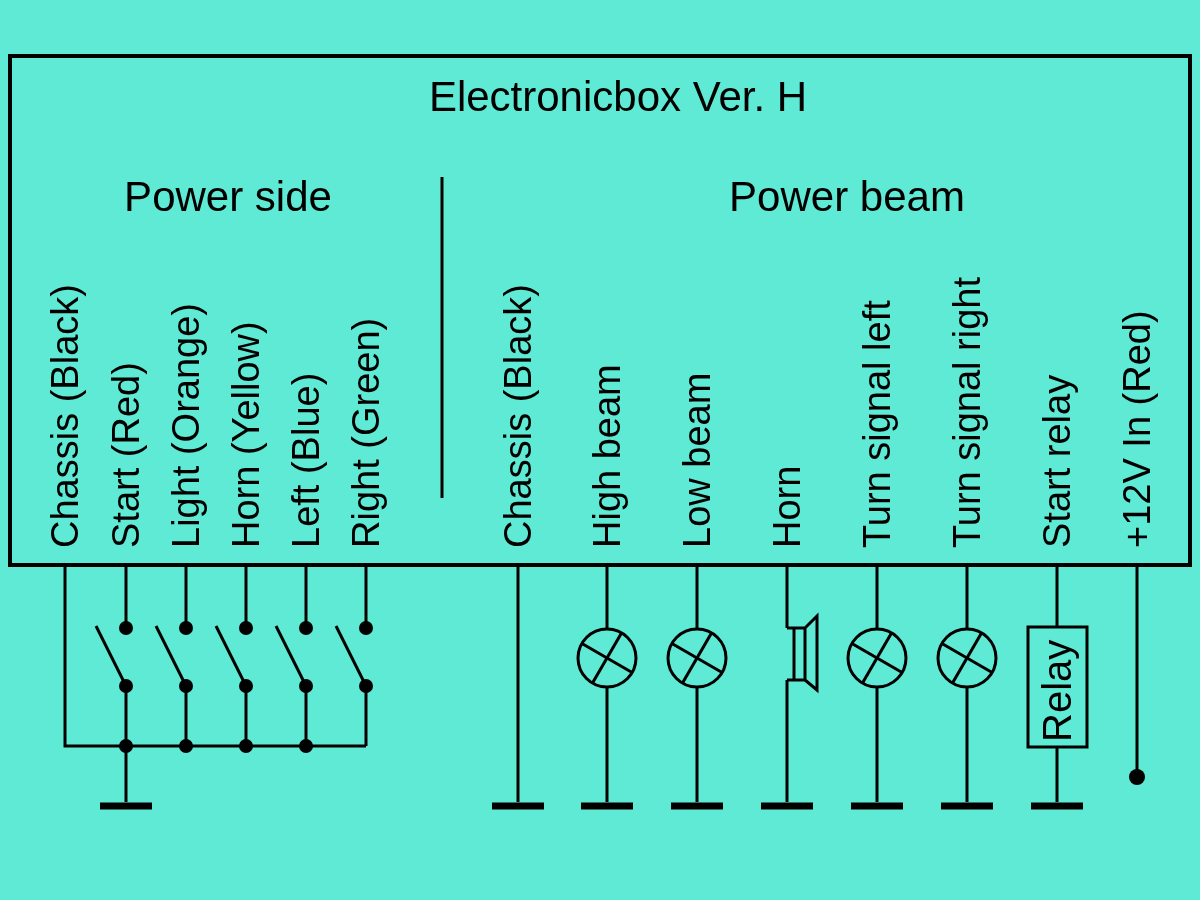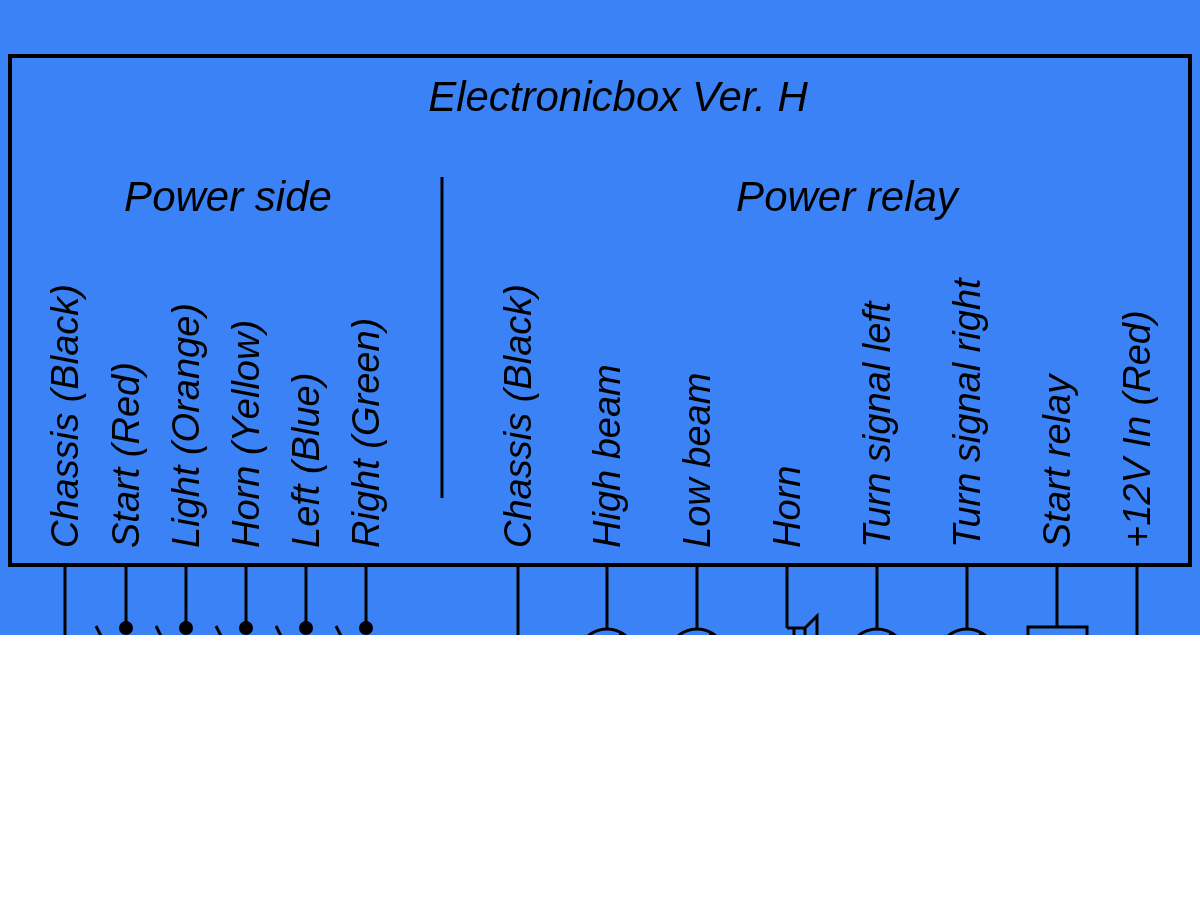--- a/index.html
+++ b/index.html
@@ -1,18 +1,18 @@
 <!DOCTYPE html>
 <html><head>
 <meta charset="utf-8">
 <style>
   html,body{margin:0;padding:0;background:#fff;}
   .stage{
-    position:relative;width:1200px;height:635px;background:#3b82f6;
-    font-family:"Liberation Sans", sans-serif;color:#000;overflow:hidden;font-style:italic;
+    position:relative;width:1200px;height:900px;background:#5eead4;
+    font-family:"Liberation Sans", sans-serif;color:#000;overflow:hidden;
   }
   .stage svg{position:absolute;left:0;top:0;}
   .ln{fill:none;stroke:#000000;stroke-width:3;}
   .ln4{fill:none;stroke:#000000;stroke-width:4;}
   .dot{fill:#000000;stroke:none;}
   .gbar{stroke:#000000;stroke-width:7;fill:none;}
   .title{
     position:absolute;left:618px;top:76px;transform:translateX(-50%);
     font-size:42px;line-height:42px;white-space:nowrap;
   }
@@ -107,21 +107,21 @@
       <use href="#gnd" x="697" y="806"></use>
       <use href="#gnd" x="787" y="806"></use>
       <use href="#gnd" x="877" y="806"></use>
       <use href="#gnd" x="967" y="806"></use>
       <use href="#gnd" x="1057" y="806"></use>
     </g>
   </svg>
 
   <div class="title">Electronicbox Ver. H</div>
   <div class="hdr" style="left:228px">Power side</div>
-  <div class="hdr" style="left:847px">Power relay</div>
+  <div class="hdr" style="left:847px">Power beam</div>
 
   <div class="vlabel" style="left:46px">Chassis (Black)</div>
   <div class="vlabel" style="left:107px">Start (Red)</div>
   <div class="vlabel" style="left:167px">Light (Orange)</div>
   <div class="vlabel" style="left:227px">Horn (Yellow)</div>
   <div class="vlabel" style="left:287px">Left (Blue)</div>
   <div class="vlabel" style="left:347px">Right (Green)</div>
 
   <div class="vlabel" style="left:499px">Chassis (Black)</div>
   <div class="vlabel" style="left:588px">High beam</div>

